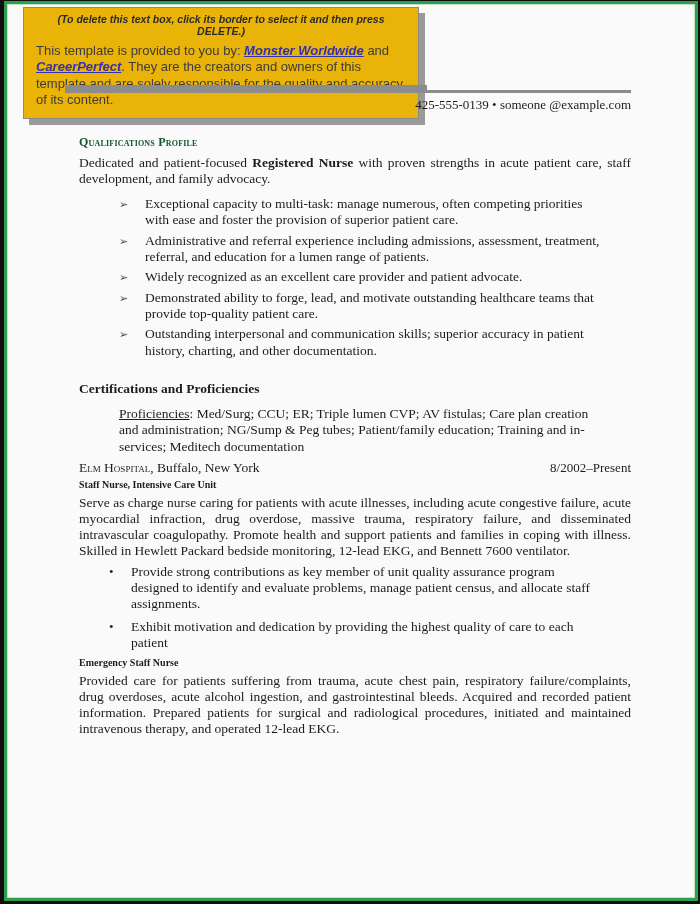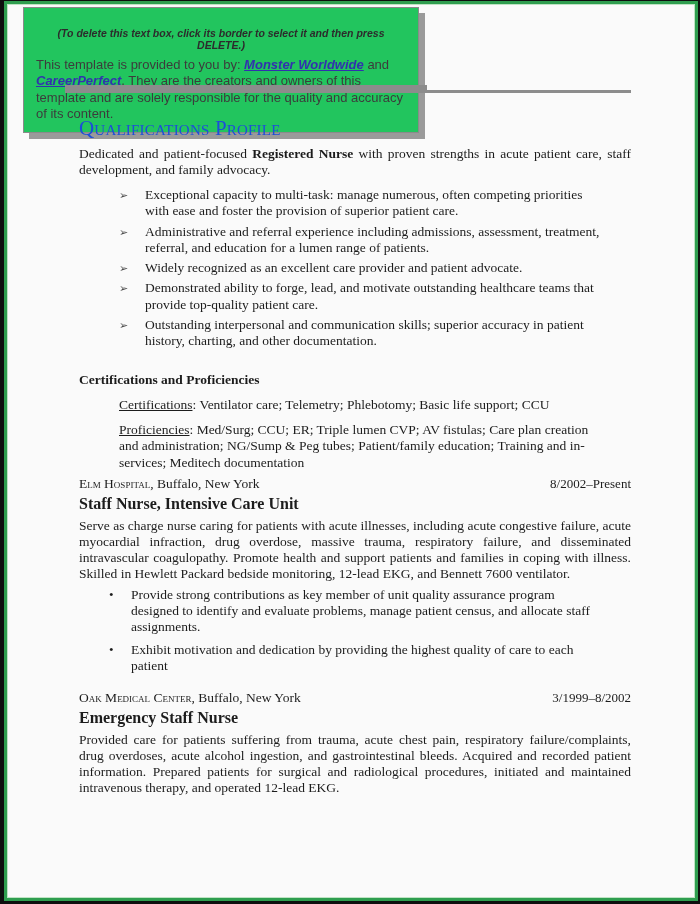--- a/index.html
+++ b/index.html
@@ -19,24 +19,24 @@
     box-shadow:inset 0 0 0 1px #bfe3c4;
     background:#fafafa;
     overflow:hidden;
   }
   
   .notice{
     position:absolute;
     left:16px;top:3px;
     width:396px;
     box-sizing:border-box;
-    background:#22c55e;
+    background:#eab308;
     border:1px solid #8a8a8a;
     box-shadow:6px 6px 0 #9a9a9a;
-    padding:19px 12px 10px 12px;
+    padding:5px 12px 10px 12px;
     font-family:"Liberation Sans","DejaVu Sans",sans-serif;
     color:#3a3a3a;
   }
   .notice-line1{
     text-align:center;
     font-size:10.5px;
     font-weight:bold;
     font-style:italic;
     color:#2c2c2c;
     margin-bottom:6px;
@@ -77,26 +77,26 @@
     width:100%;height:3px;
     background:#8c8c8c;
   }
   .contact{
     text-align:right;
     font-size:13px;
     line-height:1.16;
     margin-top:4px;
   }
   .section-heading{
-    font-size:21px;
-    font-weight:normal;
+    font-size:12px;
+    font-weight:bold;
     font-variant:small-caps;
     letter-spacing:0.2px;
     margin:0 0 0 14px;
-    color:#1d4ed8;
+    color:#14532d;
   }
   .qp-heading{margin-top:23px;}
   .para{
     font-size:13.5px;
     line-height:1.18;
     text-align:justify;
     margin:5px 0 0 14px;
   }
   .arrow-list{margin:9px 0 0 0;}
   .arrow-item{
@@ -129,21 +129,21 @@
   .job-header{
     display:flex;
     justify-content:space-between;
     font-size:13.5px;
     margin:5px 0 0 14px;
     gap:17px;
   }
   .employer-name{font-variant:small-caps;}
   .job-dates{font-size:13px;}
   .job-title{
-    font-size:16px;
+    font-size:10px;
     font-weight:bold;
     margin:3px 0 0 14px;
   }
   .job-header.second{margin-top:16px;}
   .dot-list{margin:5px 0 0 0;}
   .dot-item{
     display:flex;
     margin:0 0 6px 44px;
     width:482px;
     font-size:13.5px;
@@ -166,20 +166,21 @@
       <div class="notice-body">
         <span>This template is provided to you by: </span><a>Monster Worldwide</a><span> and </span><a>CareerPerfect</a><span>. They are the creators and owners of this template and are solely responsible for the quality and accuracy of its content.</span>
       </div>
     </div>
 
     <div class="content">
 
       <div class="name-bar"></div>
       <div class="name-rule"></div>
       <div class="contact">
+        <div>425-555-0139 • someone @example.com</div>
       </div>
 
       <div class="section-heading qp-heading">Qualifications Profile</div>
       <div class="para">
         <span>Dedicated and patient-focused </span><b>Registered Nurse</b><span> with proven strengths in acute patient care, staff development, and family advocacy.</span>
       </div>
 
       <div class="arrow-list">
         <div class="arrow-item">
           <span class="arrow-marker">➢</span>
@@ -197,23 +198,20 @@
           <span class="arrow-marker">➢</span>
           <span>Demonstrated ability to forge, lead, and motivate outstanding healthcare teams that provide top-quality patient care.</span>
         </div>
         <div class="arrow-item">
           <span class="arrow-marker">➢</span>
           <span>Outstanding interpersonal and communication skills; superior accuracy in patient history, charting, and other documentation.</span>
         </div>
       </div>
 
       <div class="sub-heading">Certifications and Proficiencies</div>
-      <div class="cert-row">
-        <span class="cert-label">Certifications</span><span>: </span><span>Ventilator care; Telemetry; Phlebotomy; Basic life support; CCU</span>
-      </div>
       <div class="cert-row">
         <span class="cert-label">Proficiencies</span><span>: </span><span>Med/Surg; CCU; ER; Triple lumen CVP; AV fistulas; Care plan creation and administration; NG/Sump &amp; Peg tubes; Patient/family education; Training and in-services; Meditech documentation</span>
       </div>
 
 
       <div class="job-header">
         <span><span class="employer-name">Elm Hospital</span><span>, Buffalo, New York</span></span>
         <span class="job-dates">8/2002–Present</span>
       </div>
       <div class="job-title">Staff Nurse, Intensive Care Unit</div>
@@ -223,22 +221,18 @@
         <div class="dot-item">
           <span class="dot-marker">•</span>
           <span>Provide strong contributions as key member of unit quality assurance program designed to identify and evaluate problems, manage patient census, and allocate staff assignments.</span>
         </div>
         <div class="dot-item">
           <span class="dot-marker">•</span>
           <span>Exhibit motivation and dedication by providing the highest quality of care to each patient</span>
         </div>
       </div>
 
-      <div class="job-header second">
-        <span><span class="employer-name">Oak Medical Center</span><span>, Buffalo, New York</span></span>
-        <span class="job-dates">3/1999–8/2002</span>
-      </div>
       <div class="job-title">Emergency Staff Nurse</div>
       <div class="para">Provided care for patients suffering from trauma, acute chest pain, respiratory failure/complaints, drug overdoses, acute alcohol ingestion, and gastrointestinal bleeds. Acquired and recorded patient information. Prepared patients for surgical and radiological procedures, initiated and maintained intravenous therapy, and operated 12-lead EKG.</div>
 
     </div>
   </div>
 </div>
 
 </body></html>

